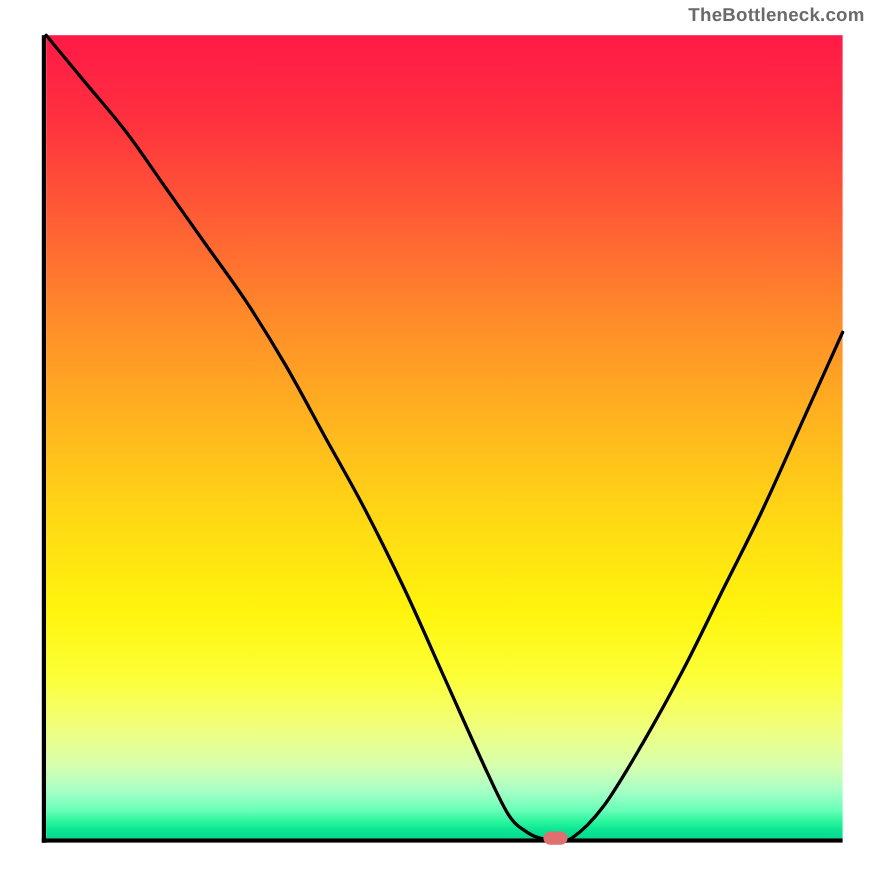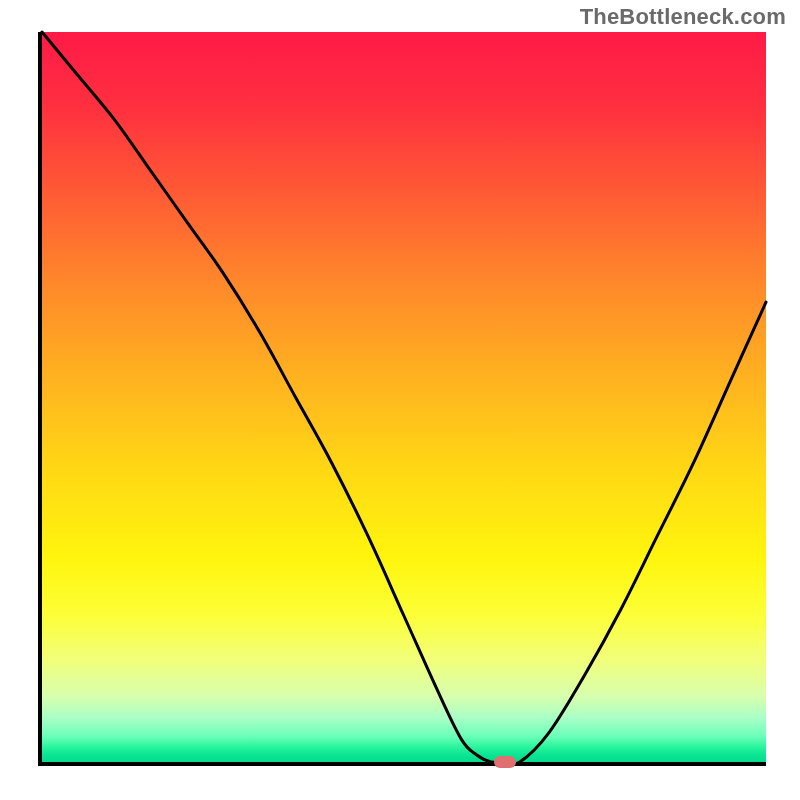--- a/index.html
+++ b/index.html
@@ -12,21 +12,21 @@
   }
   .container {
     position: relative;
     width: 800px;
     height: 800px;
   }
   .watermark {
     position: absolute;
     top: 4px;
     right: 14px;
-    font-size: 22px;
+    font-size: 17px;
     font-weight: 600;
     color: #6a6a6a;
     letter-spacing: 0.2px;
     text-align: right;
   }
   .plot-frame {
     position: absolute;
     left: 38px;
     top: 32px;
     width: 724px;

